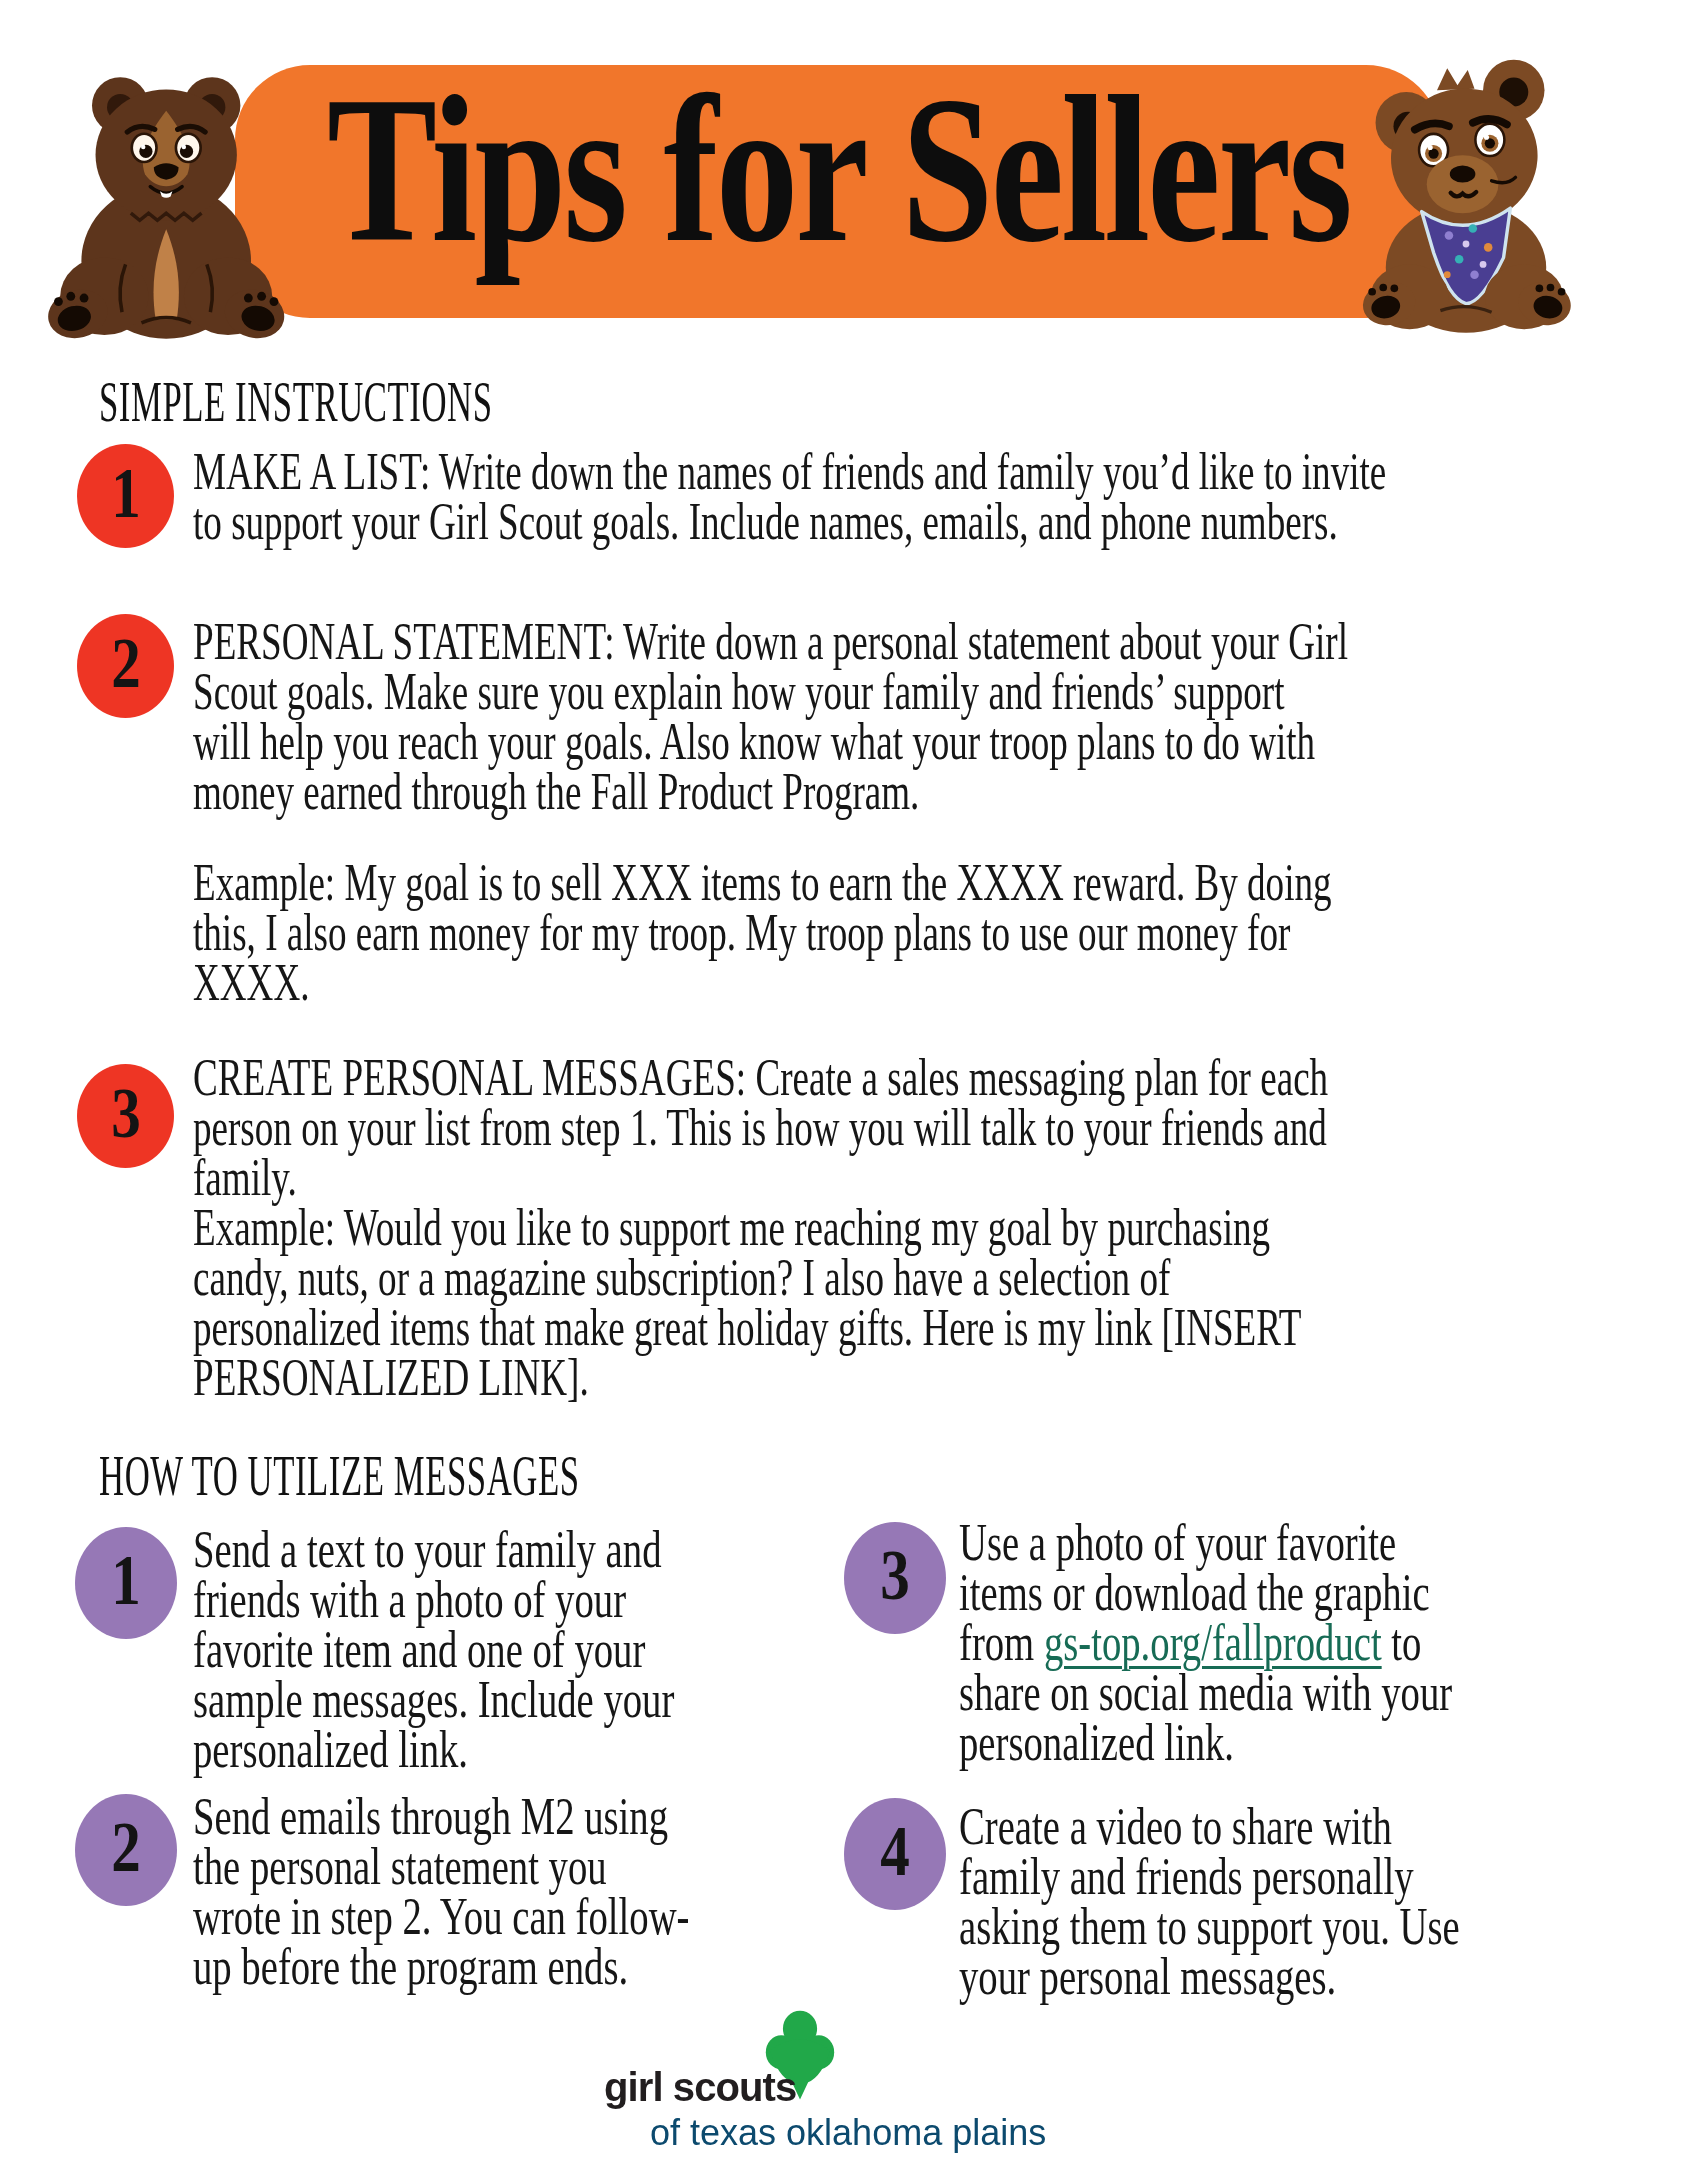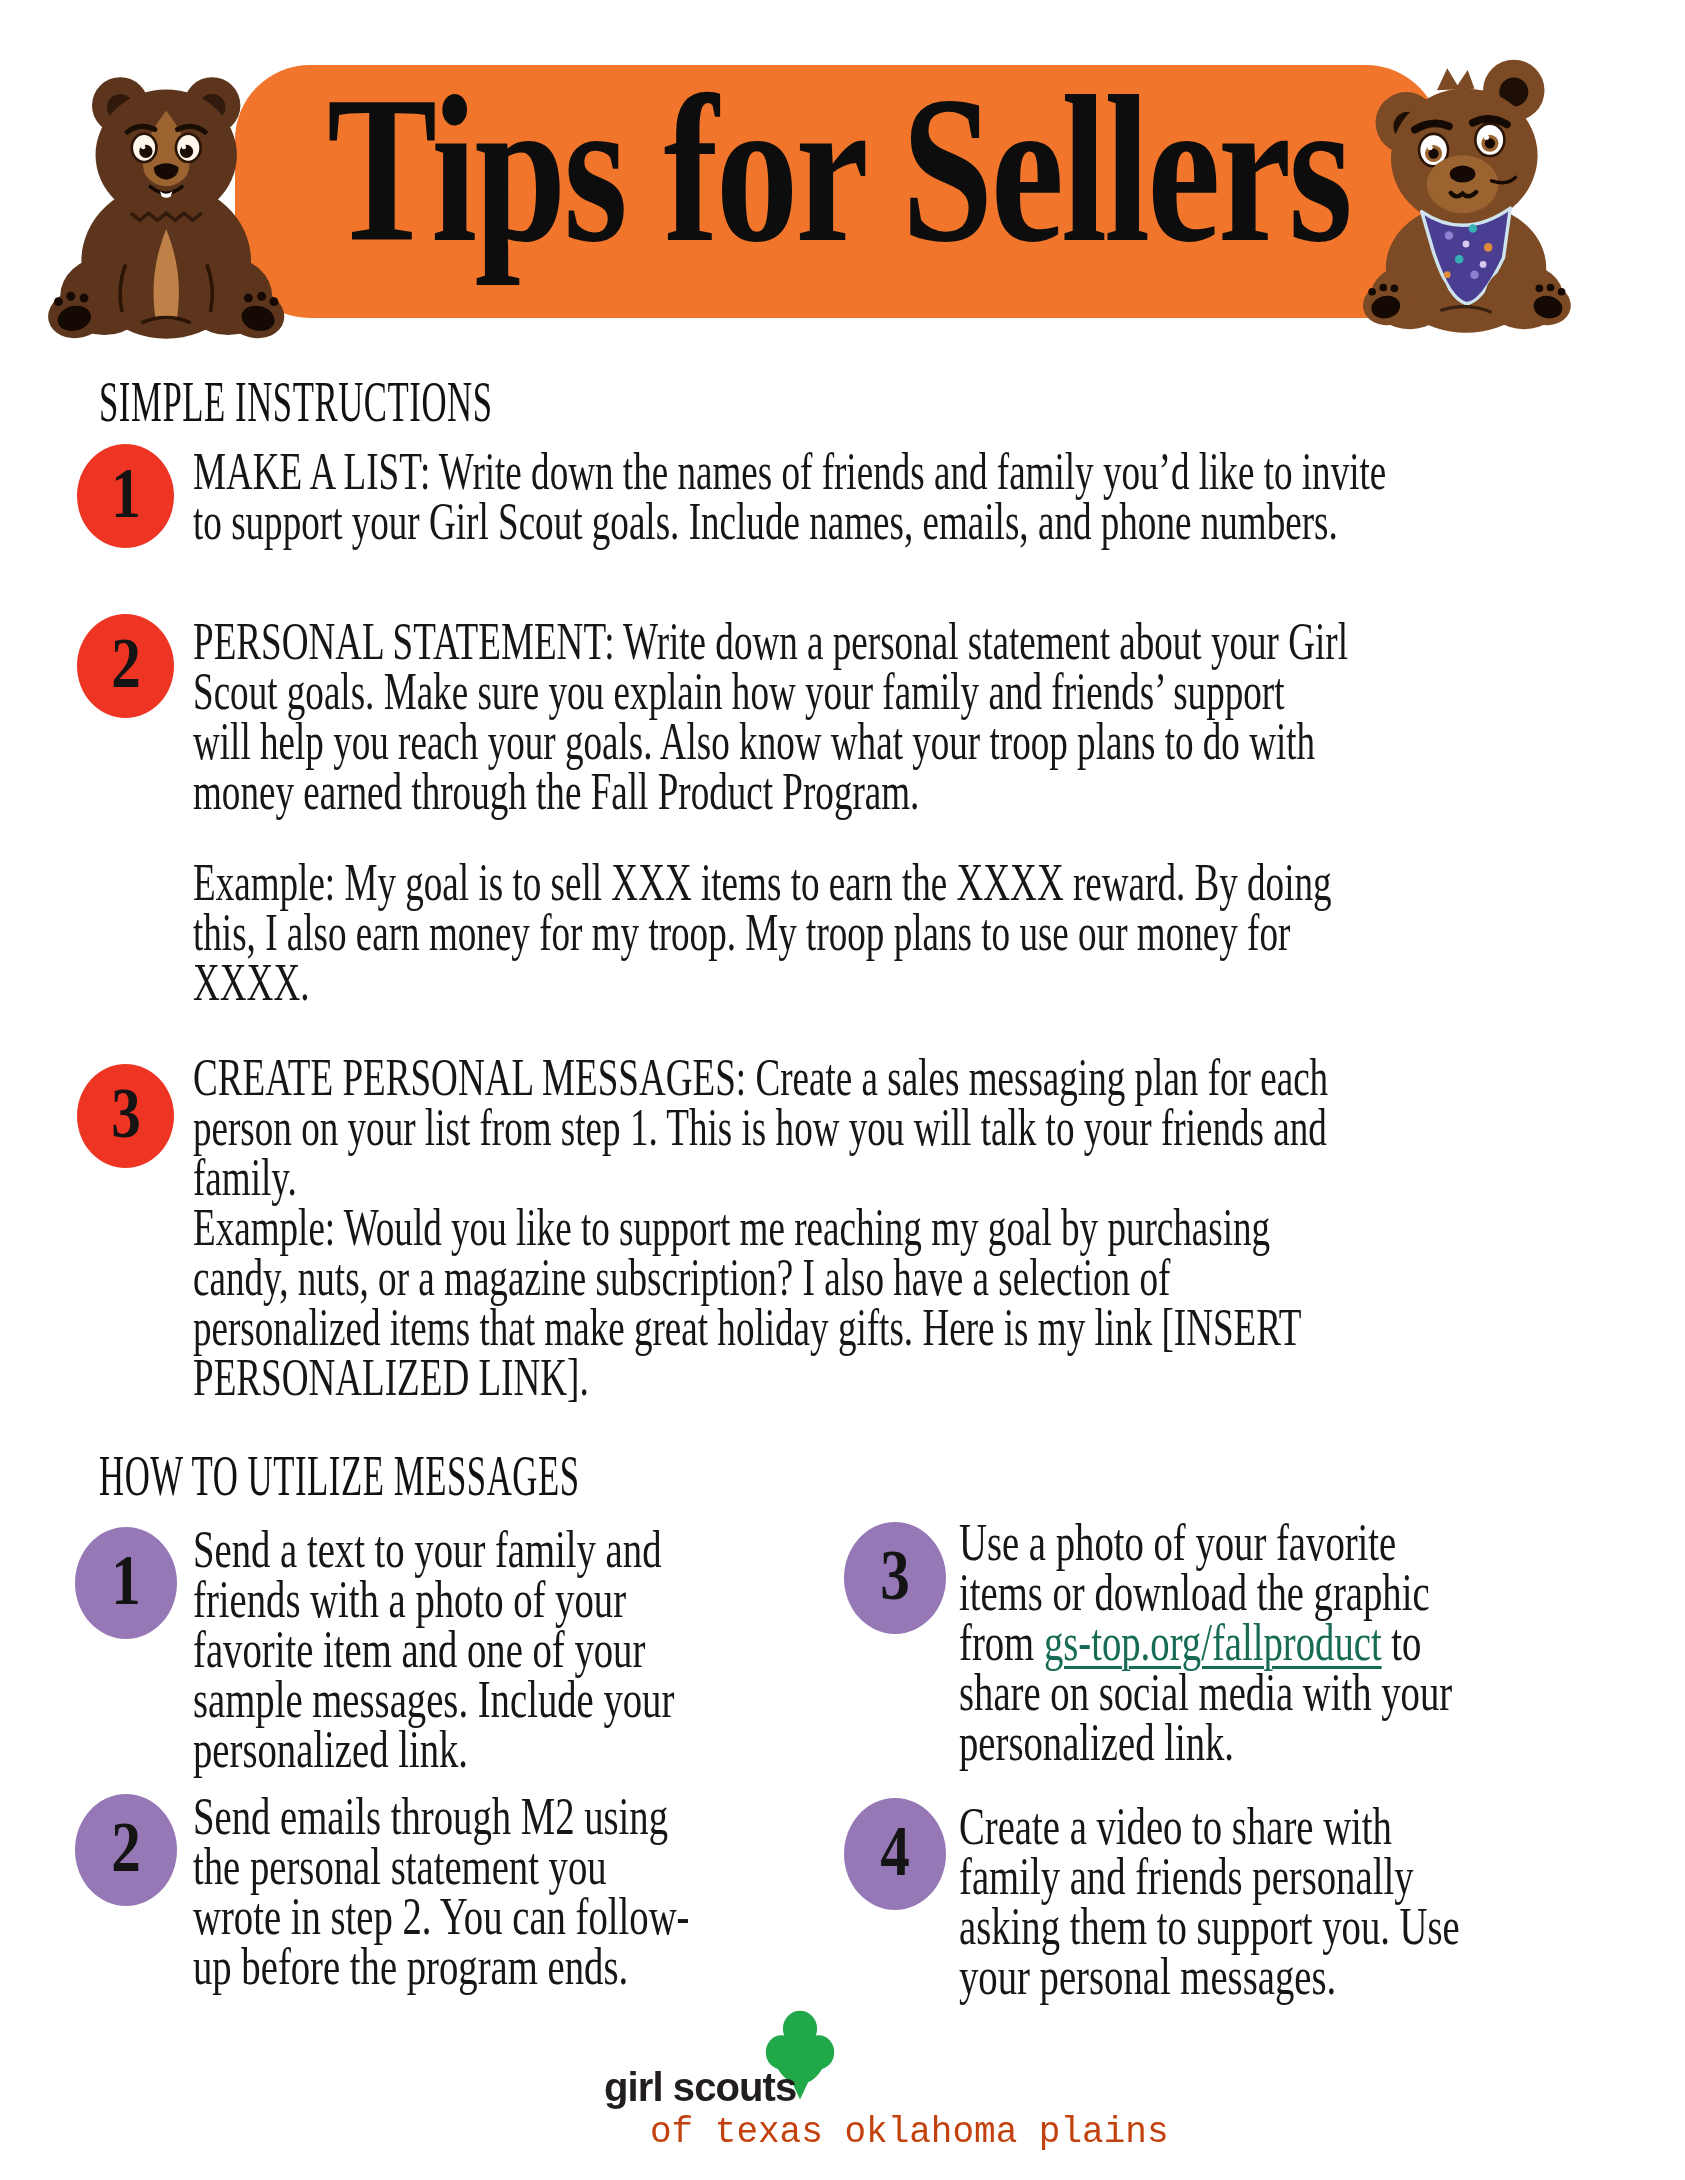--- a/index.html
+++ b/index.html
@@ -72,22 +72,22 @@
   
   .logo { position:absolute; left:0; top:0; width:100%; height:100%; pointer-events:none; }
   .trefoil { position:absolute; left:765px; top:2008px; width:70px; height:95px; }
   .brand {
     position:absolute; left:604px; top:2065px;
     font-family:"Liberation Sans", sans-serif; font-weight:700; font-size:40px;
     letter-spacing:-0.9px; color:#221E1F;
   }
   .region {
     position:absolute; left:650px; top:2112px;
-    font-family:Liberation Mono, monospace; font-weight:400; font-size:36px;
-    letter-spacing:0px; color:#c2410c;
+    font-family:Liberation Sans, sans-serif; font-weight:400; font-size:36px;
+    letter-spacing:0px; color:#0c4a6e;
   }
 </style>
 </head>
 <body>
 
 <div class="page">
 
   <div class="banner">
     <span class="title">Tips for Sellers</span>
   </div>

